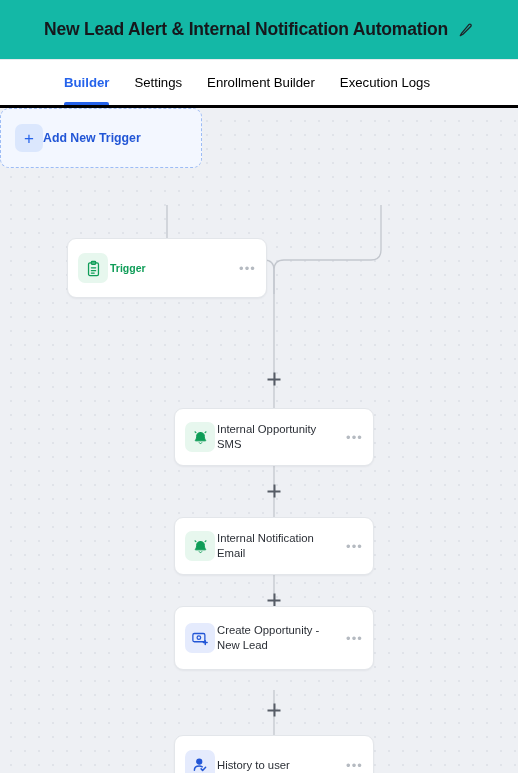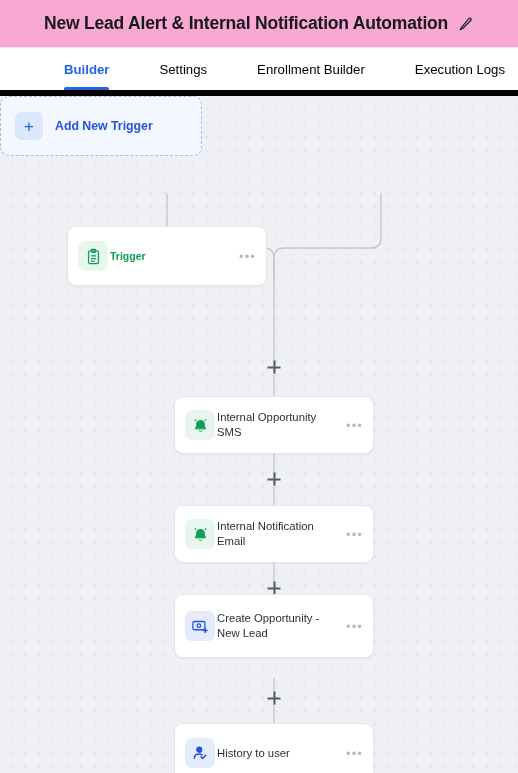--- a/index.html
+++ b/index.html
@@ -5,22 +5,22 @@
   * { box-sizing: border-box; margin: 0; padding: 0; }
   html, body {
     width: 518px; height: 773px;
     font-family: "Liberation Sans", sans-serif;
     background: #ffffff;
     overflow: hidden;
   }
 
   
   .header {
-    height: 48px;
-    background: #f9a8d4;
+    height: 60px;
+    background: #14b8a6;
     display: flex;
     align-items: center;
     justify-content: center;
     gap: 10px;
     border-bottom: 1px solid #e8eaed;
   }
   .page-title {
     font-size: 17.5px;
     font-weight: bold;
     color: #16181c;
@@ -32,22 +32,22 @@
     cursor: pointer;
   }
 
   
   .tabbar {
     height: 48px;
     background: #ffffff;
     display: flex;
     align-items: stretch;
     padding-left: 64px;
-    gap: 50px;
-    border-bottom: 6px solid #000000;
+    gap: 25px;
+    border-bottom: 3px solid #000000;
   }
   .tab {
     display: flex;
     align-items: center;
     font-size: 13.2px;
     color: #000000;
     cursor: pointer;
     position: relative;
     white-space: nowrap;
   }
@@ -143,21 +143,20 @@
     width: 28px; height: 28px;
     border-radius: 7px;
     background: #dbe7fd;
     display: flex; align-items: center; justify-content: center;
     color: #2563eb;
     font-size: 17px;
     line-height: 1;
     flex: 0 0 auto;
   }
   .add-label {
-    margin-left: 12px;
     font-size: 12.3px;
     font-weight: bold;
     color: #2256d6;
   }
 
   #step-0 { left: 174px; top: 300px; width: 200px; height: 58px; }
   #step-1 { left: 174px; top: 409px; width: 200px; height: 58px; }
   #step-2 { left: 174px; top: 498px; width: 200px; height: 64px; }
   #step-3 { left: 174px; top: 627px; width: 200px; height: 60px; }
 

